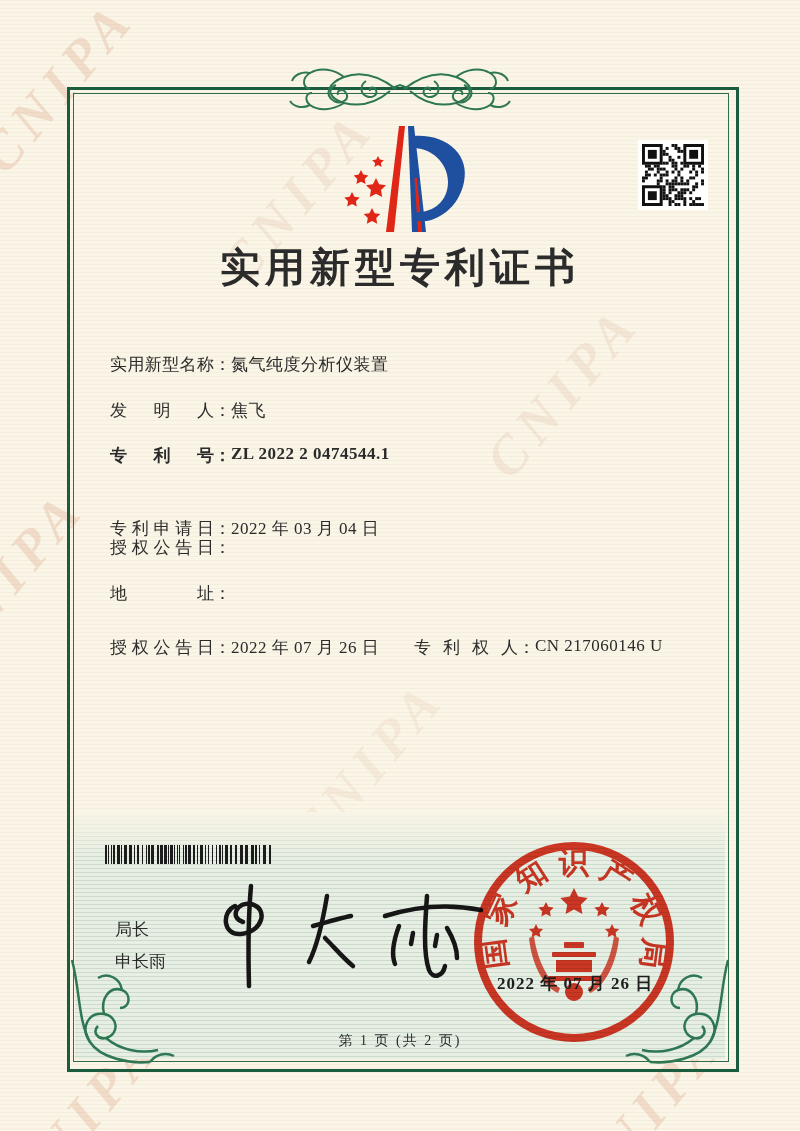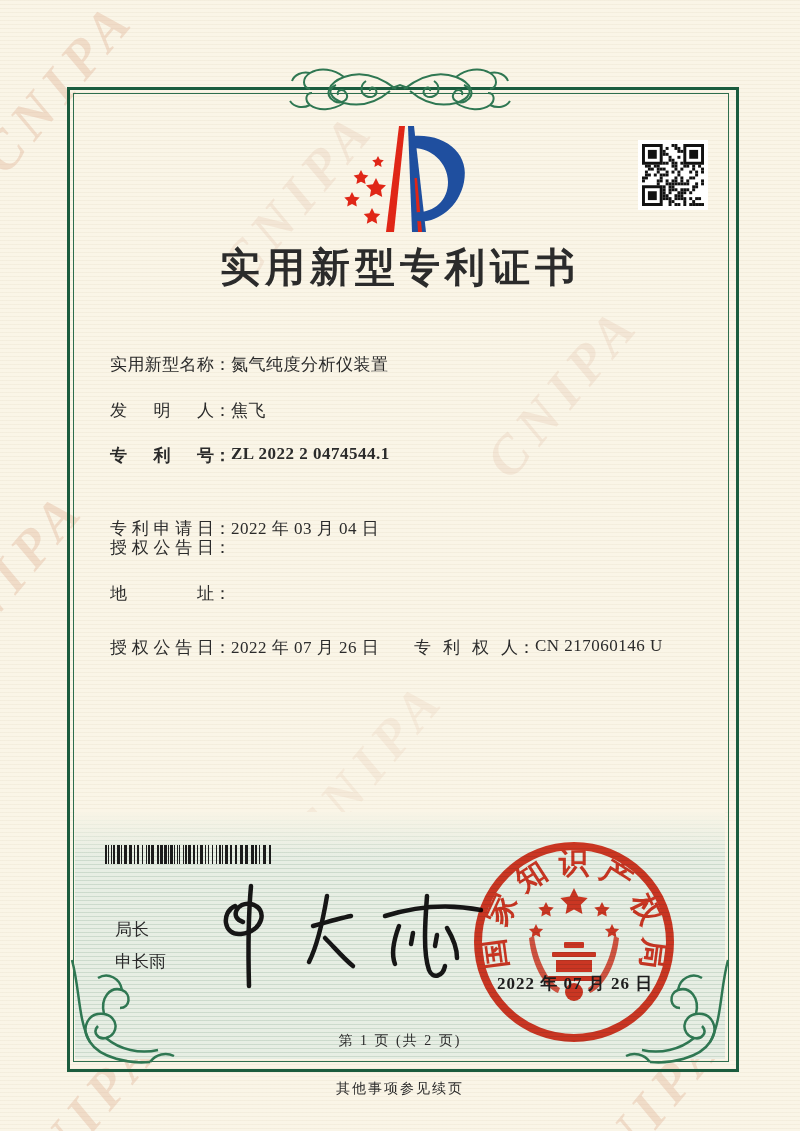--- a/index.html
+++ b/index.html
@@ -353,15 +353,14 @@
       <rect x="88" y="124" width="36" height="12"></rect>
       <rect x="80" y="140" width="52" height="5" rx="1"></rect>
       <circle cx="106" cy="156" r="9"></circle>
       <path d="M66,100 C70,130 84,148 92,152 L90,157 C78,152 64,132 61,102 Z" opacity=".85"></path>
       <path d="M146,100 C142,130 128,148 120,152 L122,157 C134,152 148,132 151,102 Z" opacity=".85"></path>
     </g>
   </svg>
   <div class="abs seal-date">2022 年 07 月 26 日</div>
 
   <div class="abs page-num">第 1 页 (共 2 页)</div>
-  <div class="abs foot-note">其他事项参见续页</div>
 
 </div>
 
 </body></html>

